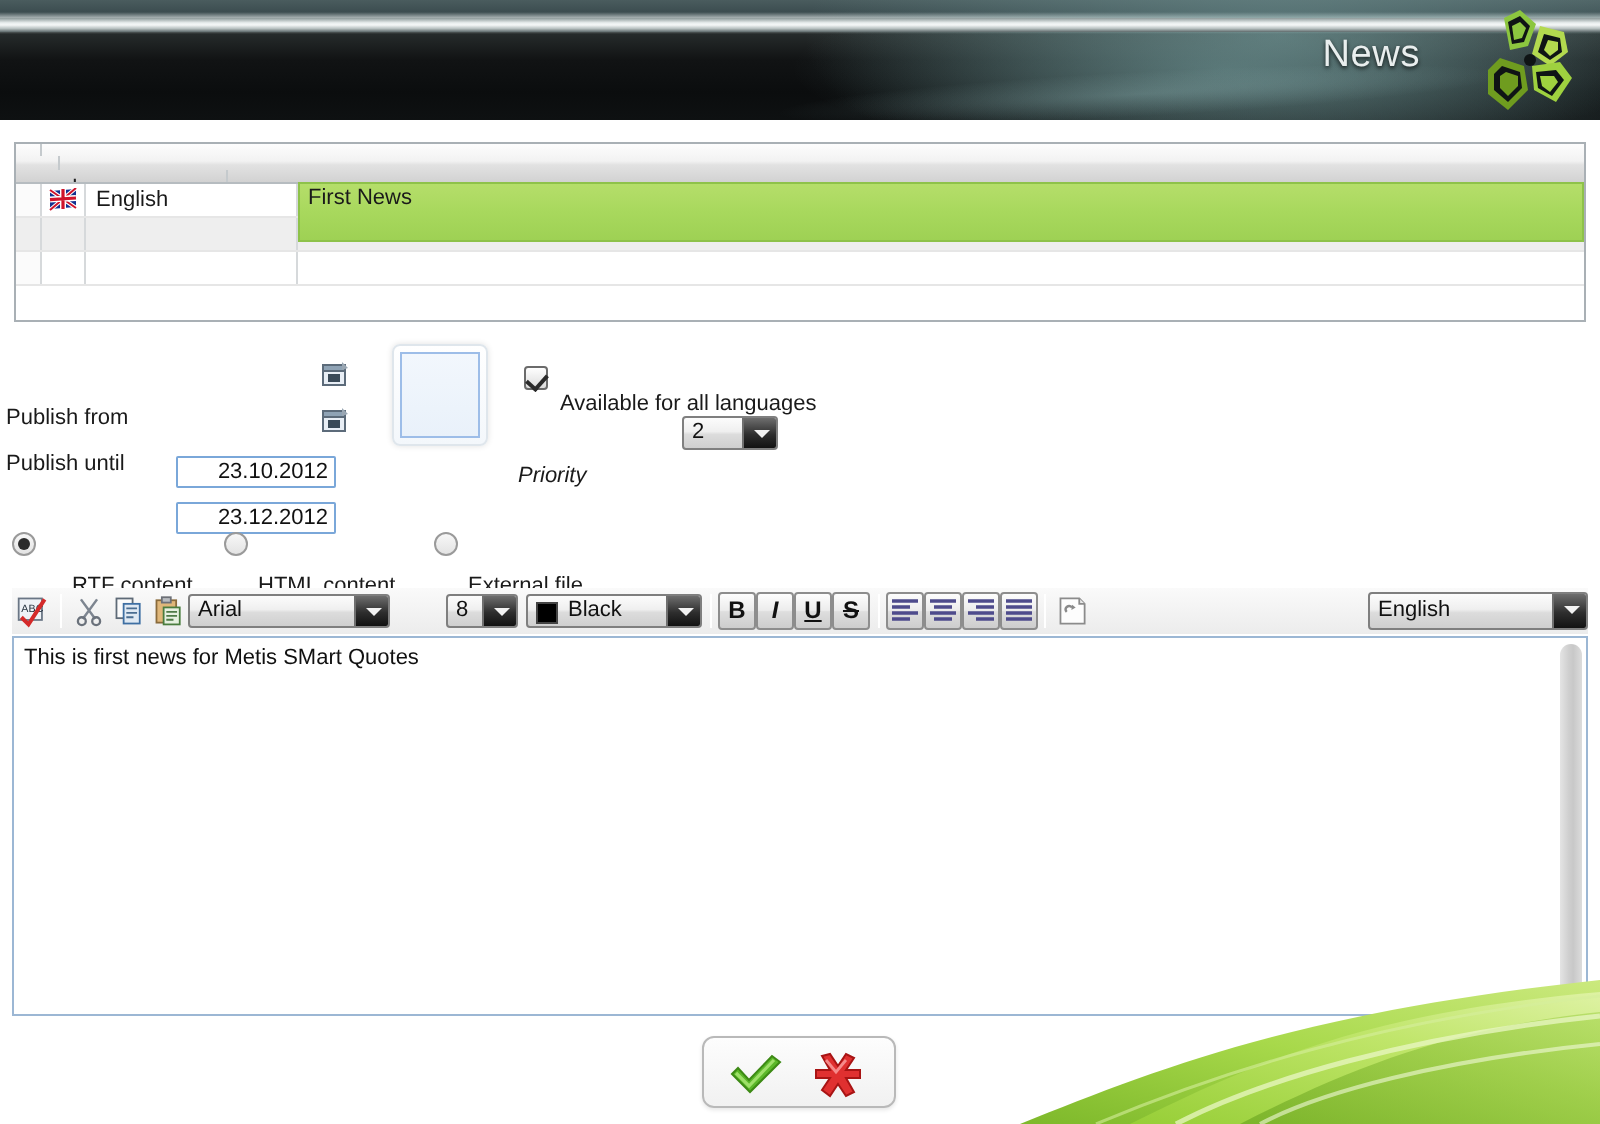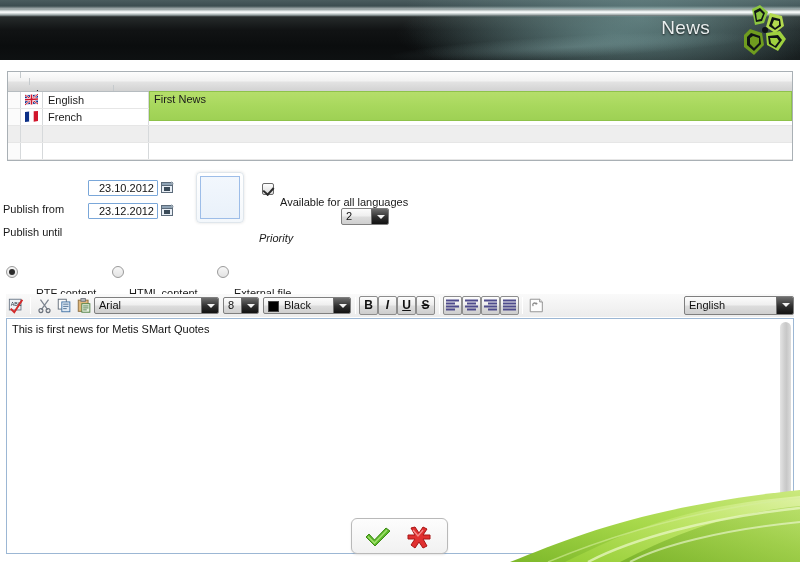--- a/index.html
+++ b/index.html
@@ -81,23 +81,23 @@
   .g-desc { flex:1; padding-left:4px; line-height:16px; font-size:11px; }
   .g-desc.selected {
     background: linear-gradient(to bottom,#b5de6a 0%, #a8d85d 50%, #9ed154 100%);
     border:1px solid #8ec24a; margin:-1px 0 0 0; height:30px; line-height:15px;
   }
   .flag-ico { width:15px; height:12px; display:block; }
 
   
   .lbl { position:absolute; font-size:11px; color:#1a1a1a;margin-top:20px; }
   .datefield {
-    position:absolute; width:70px; height:16px;
+    position:absolute; width:80px; height:16px;
     border:1px solid #7aa7d9; background:#fff; border-radius:1px;
-    font-size:11px; line-height:14px; text-align:right; padding-right:3px; color:#111;
+    font-size:11px; line-height:14px; text-align:right; padding-right:3px; color:#111;margin-top:48px;
   }
   .calbtn { position:absolute; width:15px; height:15px; cursor:pointer; }
 
   #thumb {
     position:absolute; left:196px; top:172px; width:48px; height:51px;
     background: linear-gradient(to bottom,#ffffff,#f3f7fb);
     border:1px solid #dfe6ec; border-radius:4px;
     box-shadow: 0 0 3px rgba(0,0,0,0.12);
     padding:3px;
   }
@@ -153,21 +153,21 @@
   .align-btn {
     position:absolute; top:2px; width:19px; height:19px; cursor:pointer;
     background: linear-gradient(to bottom,#fdfdfd 0%,#ececec 48%,#dedede 52%,#cdcdcd 100%);
     border:1px solid #8d8d8d; border-radius:2px;
   }
   .color-swatch { position:absolute; left:4px; top:3px; width:11px; height:11px;
      background:#000; border:1px solid #444; }
 
   
   #editor {
-    position:absolute; left:6px; top:318px; width:788px; height:236px;
+    position:absolute; left:6px; top:318px; width:788px; height:190px;
     border:1px solid #9cb7d4; background:#ffffff;
   }
   #editor-text { position:absolute; left:5px; top:4px; font-size:11px; color:#111; }
   #editor-scroll {
     position:absolute; right:1px; top:1px; width:13px; height:186px;
     background:#ffffff;
   }
   #editor-thumb {
     position:absolute; left:1px; top:2px; width:11px; height:182px;
     background: linear-gradient(to right,#e4e4e4,#cfcfcf 40%,#c8c8c8 60%,#dcdcdc);
@@ -226,32 +226,20 @@
           <path d="M1,1 L14,10 M14,0 L1,11" stroke="#fff" stroke-width="2"></path>
           <path d="M1,1 L14,10 M14,0 L1,11" stroke="#cf142b" stroke-width="1"></path>
           <path d="M7.5,0.5 L7.5,10.5 M1,5.8 L14,5" stroke="#fff" stroke-width="3"></path>
           <path d="M7.5,0.5 L7.5,10.5 M1,5.8 L14,5" stroke="#cf142b" stroke-width="1.6"></path>
         </svg>
       </div>
       <div class="g-lang">English</div>
       <div class="g-desc selected">First News</div>
     </div>
 
-    <div class="g-row">
-      <div class="g-sel"></div>
-      <div class="g-flag">
-        <svg class="flag-ico" viewBox="0 0 15 12">
-          <path d="M1,1 L5.3,0.4 L5.3,10.6 L1,11 Z" fill="#0b2e86"></path>
-          <path d="M5.3,0.4 L9.7,0.2 L9.7,10.8 L5.3,10.6 Z" fill="#fdfdfd"></path>
-          <path d="M9.7,0.2 L14,0 L14,10 L9.7,10.8 Z" fill="#d1152b"></path>
-        </svg>
-      </div>
-      <div class="g-lang">French</div>
-      <div class="g-desc"></div>
-    </div>
 
     <div class="g-row alt">
       <div class="g-sel"></div>
       <div class="g-flag"></div>
       <div class="g-lang"></div>
       <div class="g-desc"></div>
     </div>
 
     <div class="g-row">
       <div class="g-sel"></div>
@@ -323,21 +311,21 @@
     </svg>
 
     <svg class="tb-btn" style="left:69px;" viewBox="0 0 19 19">
       <rect x="2.5" y="3.5" width="11" height="12.5" fill="#e0b77a" stroke="#8a6b3c"></rect>
       <rect x="5.5" y="1.8" width="5" height="3" fill="#b9bcc0" stroke="#6d7077"></rect>
       <rect x="6.5" y="7.5" width="9" height="9.5" fill="#e6f0e0" stroke="#4a7d3f"></rect>
       <path d="M8,10 L14,10 M8,12.2 L14,12.2 M8,14.4 L12,14.4" stroke="#4e7a46" stroke-width="1"></path>
     </svg>
     <div class="tb-sep" style="left:90px;"></div>
 
-    <div class="sel-ctl" style="left:88px; top:3px; width:125px;">
+    <div class="sel-ctl" style="left:88px; top:3px; width:101px;">
       <span class="sv">Arial</span>
       <span class="arrowbox"></span>
     </div>
 
     <div class="sel-ctl" style="left:217px; top:3px; width:36px;">
       <span class="sv">8</span>
       <span class="arrowbox"></span>
     </div>
 
     <div class="sel-ctl" style="left:257px; top:3px; width:88px;">

